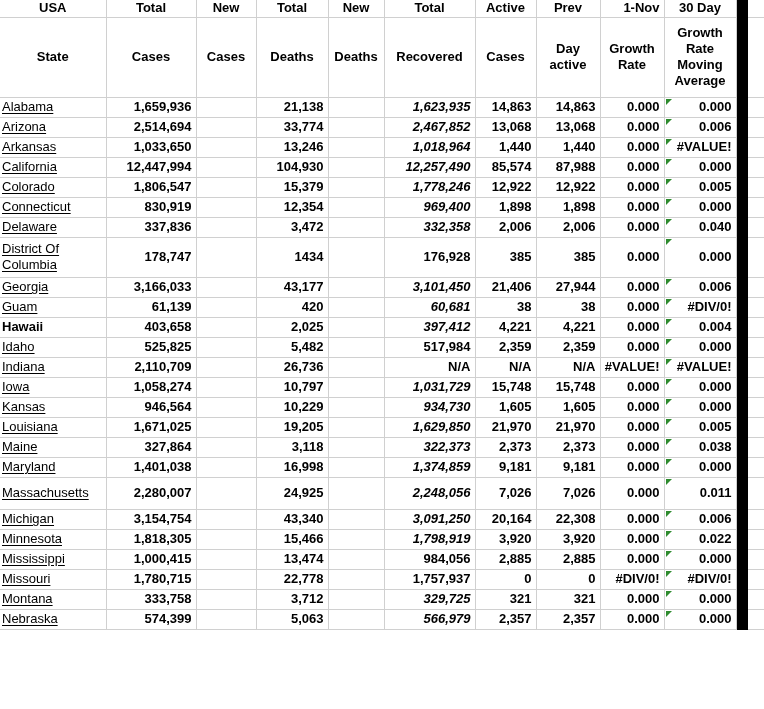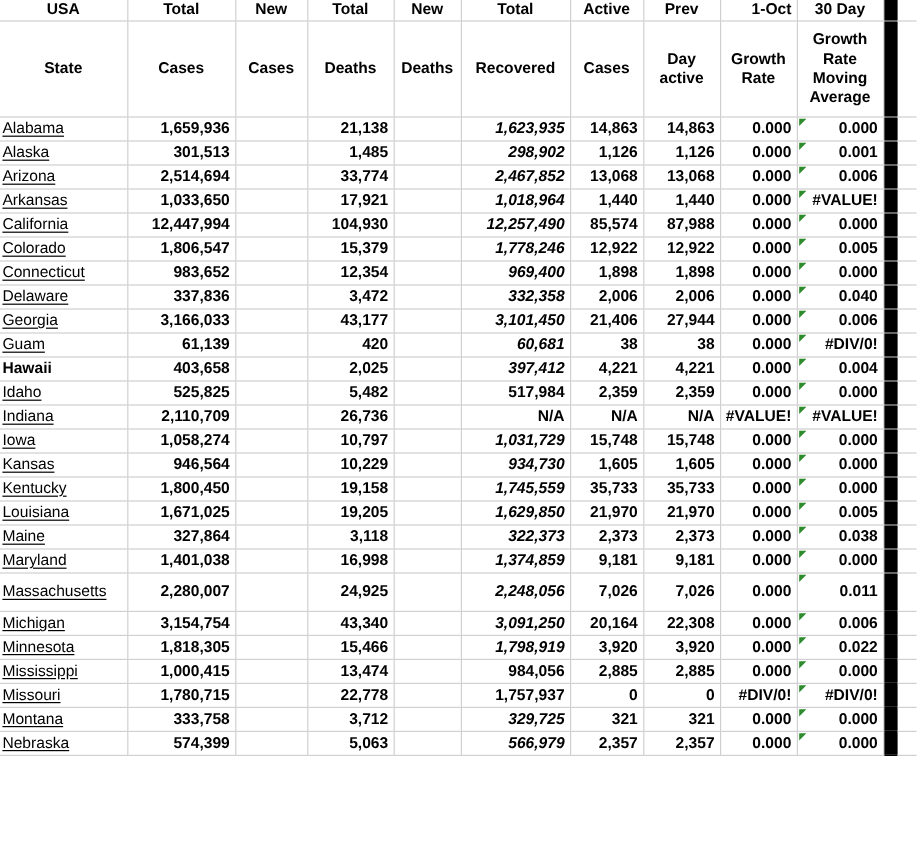--- a/index.html
+++ b/index.html
@@ -51,21 +51,21 @@
   <thead>
     <tr class="hrow1">
       <th>USA</th>
       <th>Total</th>
       <th>New</th>
       <th>Total</th>
       <th>New</th>
       <th>Total</th>
       <th>Active</th>
       <th>Prev</th>
-      <th class="right">1-Oct</th>
+      <th class="right">1-Nov</th>
       <th>30 Day</th>
       <td class="divider"></td>
       <td class="empty"></td>
     </tr>
     <tr class="hrow2">
       <th>State</th>
       <th>Cases</th>
       <th>Cases</th>
       <th>Deaths</th>
       <th>Deaths</th>
@@ -87,52 +87,38 @@
         <td class="num"></td>
         <td class="num ital">1,623,935</td>
         <td class="num">14,863</td>
         <td class="num">14,863</td>
         <td class="num">0.000</td>
         <td class="num rel"><span class="tri"></span><span>0.000</span></td>
         <td class="divider"></td>
         <td class="empty"></td>
       </tr>
       <tr class="h20">
-        <td class="c-state"><span class="state underline">Alaska</span></td>
-        <td class="num">301,513</td>
-        <td class="num"></td>
-        <td class="num">1,485</td>
-        <td class="num"></td>
-        <td class="num ital">298,902</td>
-        <td class="num">1,126</td>
-        <td class="num">1,126</td>
-        <td class="num">0.000</td>
-        <td class="num rel"><span class="tri"></span><span>0.001</span></td>
-        <td class="divider"></td>
-        <td class="empty"></td>
-      </tr>
-      <tr class="h20">
         <td class="c-state"><span class="state underline">Arizona</span></td>
         <td class="num">2,514,694</td>
         <td class="num"></td>
         <td class="num">33,774</td>
         <td class="num"></td>
         <td class="num ital">2,467,852</td>
         <td class="num">13,068</td>
         <td class="num">13,068</td>
         <td class="num">0.000</td>
         <td class="num rel"><span class="tri"></span><span>0.006</span></td>
         <td class="divider"></td>
         <td class="empty"></td>
       </tr>
       <tr class="h20">
         <td class="c-state"><span class="state underline">Arkansas</span></td>
         <td class="num">1,033,650</td>
         <td class="num"></td>
-        <td class="num">17,921</td>
+        <td class="num">13,246</td>
         <td class="num"></td>
         <td class="num ital">1,018,964</td>
         <td class="num">1,440</td>
         <td class="num">1,440</td>
         <td class="num">0.000</td>
         <td class="num rel"><span class="tri"></span><span>#VALUE!</span></td>
         <td class="divider"></td>
         <td class="empty"></td>
       </tr>
       <tr class="h20">
@@ -158,21 +144,21 @@
         <td class="num ital">1,778,246</td>
         <td class="num">12,922</td>
         <td class="num">12,922</td>
         <td class="num">0.000</td>
         <td class="num rel"><span class="tri"></span><span>0.005</span></td>
         <td class="divider"></td>
         <td class="empty"></td>
       </tr>
       <tr class="h20">
         <td class="c-state"><span class="state underline">Connecticut</span></td>
-        <td class="num">983,652</td>
+        <td class="num">830,919</td>
         <td class="num"></td>
         <td class="num">12,354</td>
         <td class="num"></td>
         <td class="num ital">969,400</td>
         <td class="num">1,898</td>
         <td class="num">1,898</td>
         <td class="num">0.000</td>
         <td class="num rel"><span class="tri"></span><span>0.000</span></td>
         <td class="divider"></td>
         <td class="empty"></td>
@@ -181,20 +167,34 @@
         <td class="c-state"><span class="state underline">Delaware</span></td>
         <td class="num">337,836</td>
         <td class="num"></td>
         <td class="num">3,472</td>
         <td class="num"></td>
         <td class="num ital">332,358</td>
         <td class="num">2,006</td>
         <td class="num">2,006</td>
         <td class="num">0.000</td>
         <td class="num rel"><span class="tri"></span><span>0.040</span></td>
+        <td class="divider"></td>
+        <td class="empty"></td>
+      </tr>
+      <tr class="h40">
+        <td class="c-state"><span class="state underline">District Of Columbia</span></td>
+        <td class="num">178,747</td>
+        <td class="num"></td>
+        <td class="num">1434</td>
+        <td class="num"></td>
+        <td class="num">176,928</td>
+        <td class="num">385</td>
+        <td class="num">385</td>
+        <td class="num">0.000</td>
+        <td class="num rel"><span class="tri"></span><span>0.000</span></td>
         <td class="divider"></td>
         <td class="empty"></td>
       </tr>
       <tr class="h20">
         <td class="c-state"><span class="state underline">Georgia</span></td>
         <td class="num">3,166,033</td>
         <td class="num"></td>
         <td class="num">43,177</td>
         <td class="num"></td>
         <td class="num ital">3,101,450</td>
@@ -283,34 +283,20 @@
         <td class="num"></td>
         <td class="num ital">934,730</td>
         <td class="num">1,605</td>
         <td class="num">1,605</td>
         <td class="num">0.000</td>
         <td class="num rel"><span class="tri"></span><span>0.000</span></td>
         <td class="divider"></td>
         <td class="empty"></td>
       </tr>
       <tr class="h20">
-        <td class="c-state"><span class="state underline">Kentucky</span></td>
-        <td class="num">1,800,450</td>
-        <td class="num"></td>
-        <td class="num">19,158</td>
-        <td class="num"></td>
-        <td class="num ital">1,745,559</td>
-        <td class="num">35,733</td>
-        <td class="num">35,733</td>
-        <td class="num">0.000</td>
-        <td class="num rel"><span class="tri"></span><span>0.000</span></td>
-        <td class="divider"></td>
-        <td class="empty"></td>
-      </tr>
-      <tr class="h20">
         <td class="c-state"><span class="state underline">Louisiana</span></td>
         <td class="num">1,671,025</td>
         <td class="num"></td>
         <td class="num">19,205</td>
         <td class="num"></td>
         <td class="num ital">1,629,850</td>
         <td class="num">21,970</td>
         <td class="num">21,970</td>
         <td class="num">0.000</td>
         <td class="num rel"><span class="tri"></span><span>0.005</span></td>

